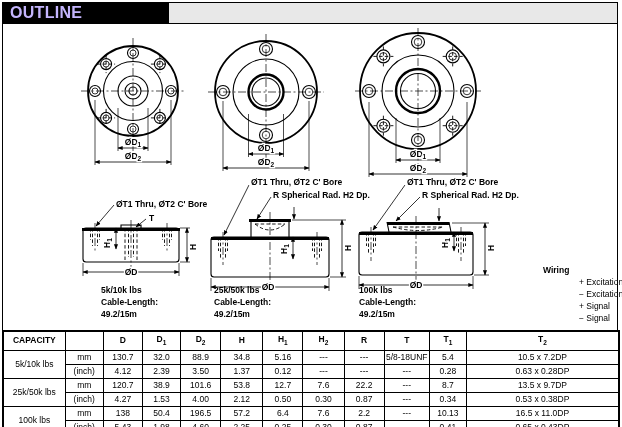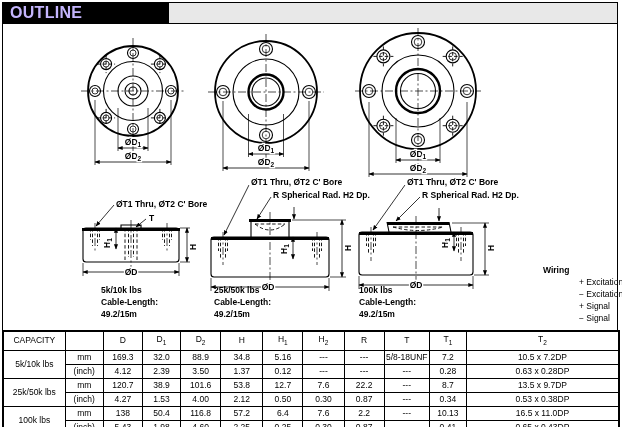--- a/index.html
+++ b/index.html
@@ -42,21 +42,21 @@
   .wiring { position:absolute; left:540px; top:240px; font-size:8.5px; line-height:12px; }
   .wiring .wtitle { font-weight:bold; }
   .wrow { display:flex; }
   .wlabel { width:58px;margin-left:36px; }
 
   
   .dims { position:absolute; left:2px; top:330px; }
   table { border-collapse:collapse; table-layout:fixed; width:618px; font-size:8.5px; }
   th,td { border:1px solid #000; text-align:center; padding:0; height:13px; line-height:13px;
           overflow:hidden; white-space:nowrap; font-weight:normal; }
-  thead th { height:15px; line-height:15px; font-weight:normal; border-bottom:1.6px solid #000; }
+  thead th { height:15px; line-height:15px; font-weight:bold; border-bottom:1.6px solid #000; }
   table { border:2px solid #000; }
   tr.group-start td { border-top:1.6px solid #000; }
   sub { font-size:6.5px; }
 </style>
 </head>
 <body>
 
 <div class="titlebar">
   <div class="titlebar-black">OUTLINE DIMENSIONS</div>
 </div>
@@ -379,29 +379,29 @@
           <th>R</th>
           <th>T</th>
           <th>T<sub>1</sub></th>
           <th>T<sub>2</sub></th>
         </tr>
     </thead>
     <tbody id="tbody">
         <tr class="group-start">
           <td rowspan="2">5k/10k lbs</td>
           <td>mm</td>
-          <td>169.3</td>
+          <td>130.7</td>
           <td>32.0</td>
           <td>88.9</td>
           <td>34.8</td>
           <td>5.16</td>
           <td>---</td>
           <td>---</td>
           <td>5/8-18UNF</td>
-          <td>7.2</td>
+          <td>5.4</td>
           <td>10.5 x 7.2DP</td>
         </tr>
         <tr>
           <td>(inch)</td>
           <td>4.12</td>
           <td>2.39</td>
           <td>3.50</td>
           <td>1.37</td>
           <td>0.12</td>
           <td>---</td>
@@ -435,21 +435,21 @@
           <td>0.87</td>
           <td>---</td>
           <td>0.34</td>
           <td>0.53 x 0.38DP</td>
         </tr>
         <tr class="group-start">
           <td rowspan="2">100k lbs</td>
           <td>mm</td>
           <td>138</td>
           <td>50.4</td>
-          <td>116.8</td>
+          <td>196.5</td>
           <td>57.2</td>
           <td>6.4</td>
           <td>7.6</td>
           <td>2.2</td>
           <td>---</td>
           <td>10.13</td>
           <td>16.5 x 11.0DP</td>
         </tr>
         <tr>
           <td>(inch)</td>

